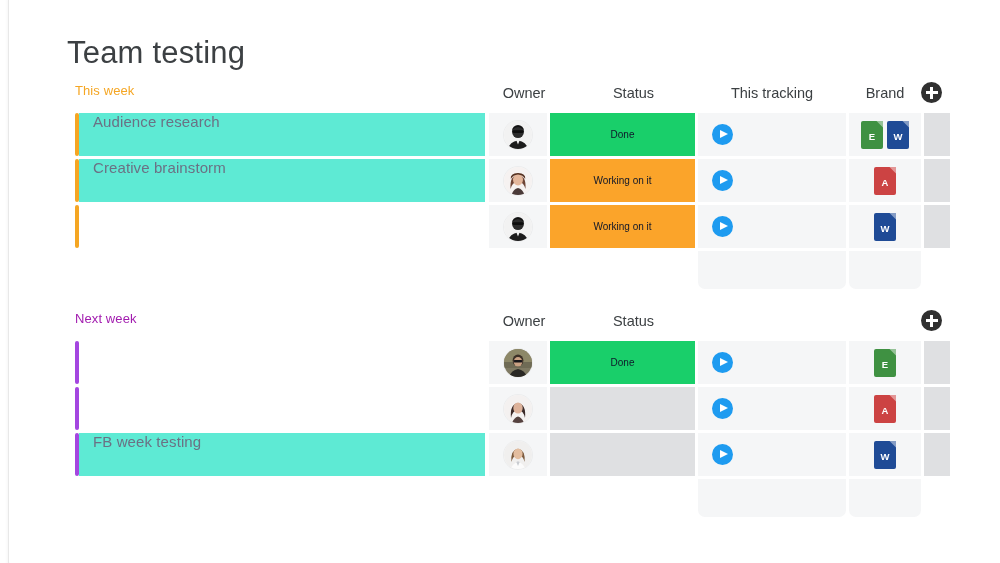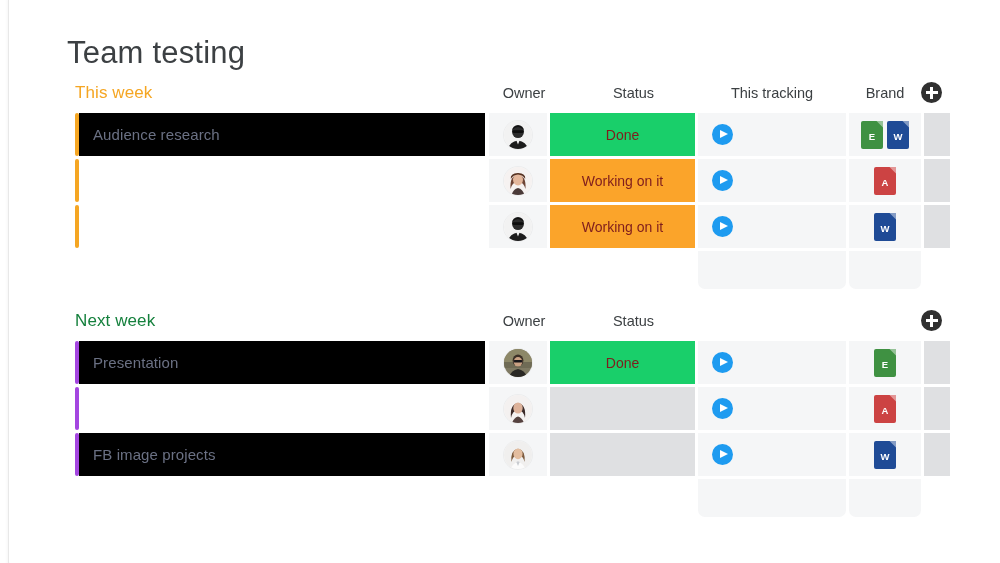--- a/index.html
+++ b/index.html
@@ -24,21 +24,21 @@
     position: absolute; left: 58px; top: 48px;
     font-size: 31px; color: #3c4043; font-weight: 400;
     letter-spacing: 0.2px;
   }
 
   
   .section { position: absolute; left: 58px; width: 930px; }
   .sec-head { position: relative; height: 30px; }
   .sec-title {
     position: absolute; left: 8px; top: 0;
-    font-size: 17px; font-weight: 400; letter-spacing: .1px;
+    font-size: 13px; font-weight: 400; letter-spacing: .1px;
   }
   .col-head {
     position: absolute; top: 2px;
     font-size: 14.5px; color: #3c4043; text-align: center;
   }
   .ch-owner { left: 422px; width: 58px; margin-left: 6px; }
   .ch-status{ left: 494px; width: 145px; }
   .ch-time  { left: 631px; width: 148px; }
   .ch-files { left: 782px; width: 72px; }
   .plus-btn {
@@ -54,36 +54,36 @@
 
   
   .rows { position: relative; }
   .row { position: relative; height: 43px; margin-bottom: 3px; }
   .accent {
     position: absolute; left: 8px; top: 0; width: 4px; height: 43px;
     border-radius: 2px;
   }
   .cell { position: absolute; top: 0; height: 43px; }
   .c-name {
-    left: 12px; width: 406px; background: #000000;
-    display: flex; align-items: center;
+    left: 12px; width: 406px; background: #5eead4;
+    display: flex; align-items: flex-start;
   }
   .c-name span {
     padding-left: 14px; font-size: 15px; color: #6b7184; letter-spacing: .1px;
   }
   .c-owner {
     left: 422px; width: 58px; background: #f5f6f7;
     display: flex; align-items: center; justify-content: center;
   }
   .c-status { left: 483px; width: 145px;
     display: flex; align-items: center; justify-content: center; }
   .c-status .pill {
     width: 100%; height: 43px; display: flex;
     align-items: center; justify-content: center;
-    font-size: 14px; color: #7f1d1d;
+    font-size: 10px; color: #0f172a;
   }
   .c-time { left: 631px; width: 148px; background: #f5f6f7;
     display: flex; align-items: center; }
   .c-files { left: 782px; width: 72px; background: #f5f6f7;
     display: flex; align-items: center; justify-content: center; gap: 4px; }
   .c-extra { left: 857px; width: 26px; background: #dfe0e2; }
 
   .summary { position: relative; height: 38px; }
   .sum-cell { position: absolute; top: 0; height: 38px; background: #f5f6f7;
     border-radius: 0 0 7px 7px; }
@@ -186,20 +186,23 @@
         <div class="corner"></div>
         <div class="ltr">W</div>
       </div>
       </div>
 
       <div class="cell c-extra"></div>
             </div>
             <div class="row">
       <div class="accent" style="background:#f5a623"></div>
 
+      <div class="cell c-name">
+        <span>Creative brainstorm</span>
+      </div>
 
       <div class="cell c-owner">
         <div class="avatar">
 
     <svg viewBox="0 0 28 28">
                     <rect width="28" height="28" fill="#f6f2f1"></rect>
     <path d="M6.6 22 Q5.4 9 14 7.6 Q22.6 9 21.4 22 Q20 15 14 14.4 Q8 15 6.6 22Z" fill="#6e4536"></path>
     <ellipse cx="14" cy="12.6" rx="5" ry="5.8" fill="#e4b79c"></ellipse>
     <path d="M7.4 28 q2-6 6.6-7 q4.6 1 6.6 7Z" fill="#4a3a38"></path>
     <path d="M6.8 12 Q6 6.4 14 6 Q22 6.4 21.2 12 Q19 8 14 7.6 Q9 8 6.8 12Z" fill="#55301f"></path>
@@ -262,33 +265,30 @@
       <div class="cell c-extra"></div>
             </div>
           </div>
           <div class="summary">
     <div class="sum-cell sum-time"></div>
     <div class="sum-cell sum-files"></div>
           </div>
         </div>
         <div class="section" style="top: 324px;">
           <div class="sec-head">
-    <div class="sec-title" style="color:#15803d">Next week</div>
+    <div class="sec-title" style="color:#a21caf">Next week</div>
     <div class="col-head ch-owner">Owner</div>
     <div class="col-head ch-status">Status</div>
 
     <div class="plus-btn"></div>
           </div>
           <div class="rows">
             <div class="row">
       <div class="accent" style="background:#a446e0"></div>
 
-      <div class="cell c-name">
-        <span>Presentation</span>
-      </div>
 
       <div class="cell c-owner">
         <div class="avatar">
 
     <svg viewBox="0 0 28 28">
                     <rect width="28" height="28" fill="#7f7a63"></rect>
     <rect y="0" width="28" height="13" fill="#8d8868"></rect>
     <rect y="13" width="28" height="6" fill="#6f6b55"></rect>
     <ellipse cx="14" cy="11.6" rx="5.4" ry="6" fill="#3b2f26"></ellipse>
     <ellipse cx="14" cy="12.8" rx="4.3" ry="4.8" fill="#caa183"></ellipse>
@@ -347,21 +347,21 @@
         <div class="ltr">A</div>
       </div>
       </div>
 
       <div class="cell c-extra"></div>
             </div>
             <div class="row">
       <div class="accent" style="background:#a446e0"></div>
 
       <div class="cell c-name">
-        <span>FB image projects</span>
+        <span>FB week testing</span>
       </div>
 
       <div class="cell c-owner">
         <div class="avatar">
 
     <svg viewBox="0 0 28 28">
                     <rect width="28" height="28" fill="#f0efee"></rect>
     <path d="M7.4 21 Q6.4 9 14 7.8 Q21.6 9 20.6 21 Q19.2 14.6 14 14 Q8.8 14.6 7.4 21Z" fill="#7b5a3d"></path>
     <ellipse cx="14" cy="12.8" rx="4.6" ry="5.4" fill="#e3bd9f"></ellipse>
     <path d="M6.4 28 q2.6-6 7.6-7 q5 1 7.6 7Z" fill="#fbfbfb"></path>

